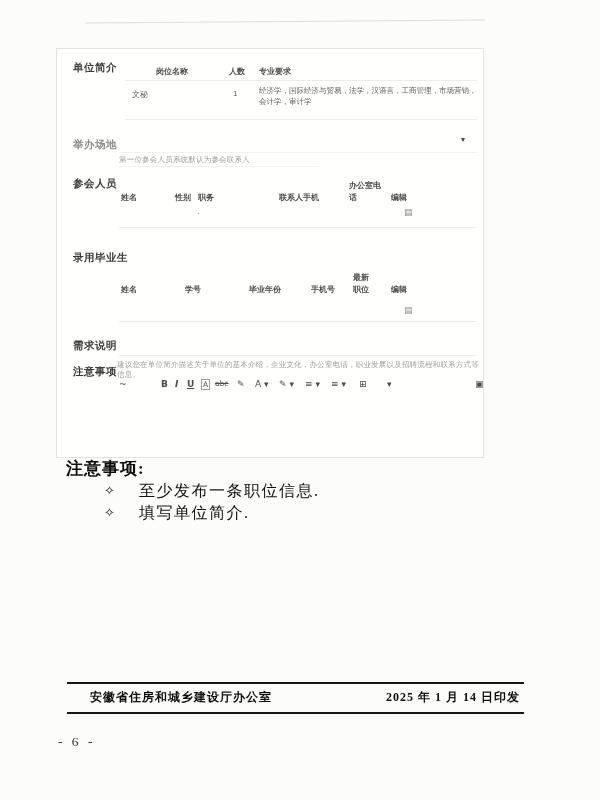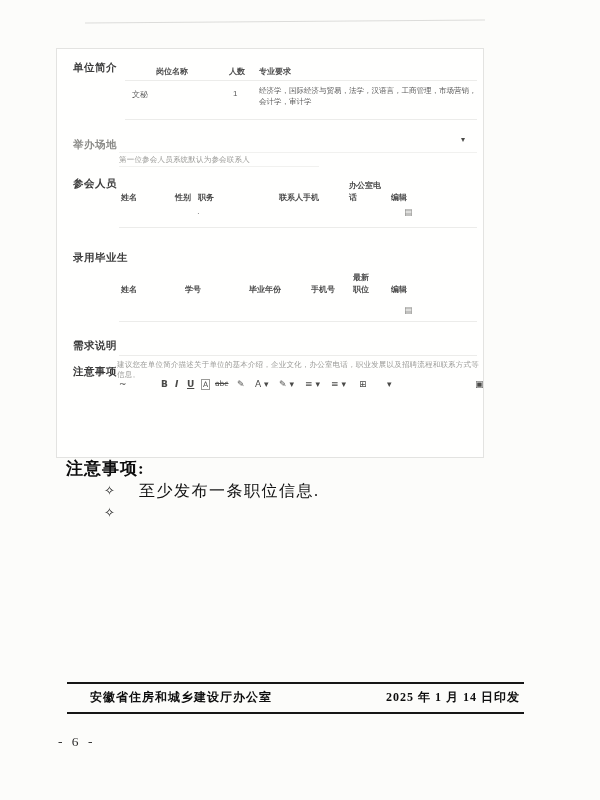--- a/index.html
+++ b/index.html
@@ -125,20 +125,21 @@
   </div>
 
   <div class="notes-head">注意事项:</div>
 
   <div class="note-item" style="top:481px;">
     <span class="diamond">✧</span>
     <span class="txt">至少发布一条职位信息.</span>
   </div>
   <div class="note-item" style="top:503px;">
     <span class="diamond">✧</span>
+    <span class="txt">填写单位简介.</span>
   </div>
 
   <div class="f-rule" style="top:682px;"></div>
   <div class="f-row">
     <span class="f-issuer">安徽省住房和城乡建设厅办公室</span>
     <span class="f-date">2025 年 1 月 14 日印发</span>
   </div>
   <div class="f-rule" style="top:712px;"></div>
 
   <div class="pageno">- 6 -</div>

